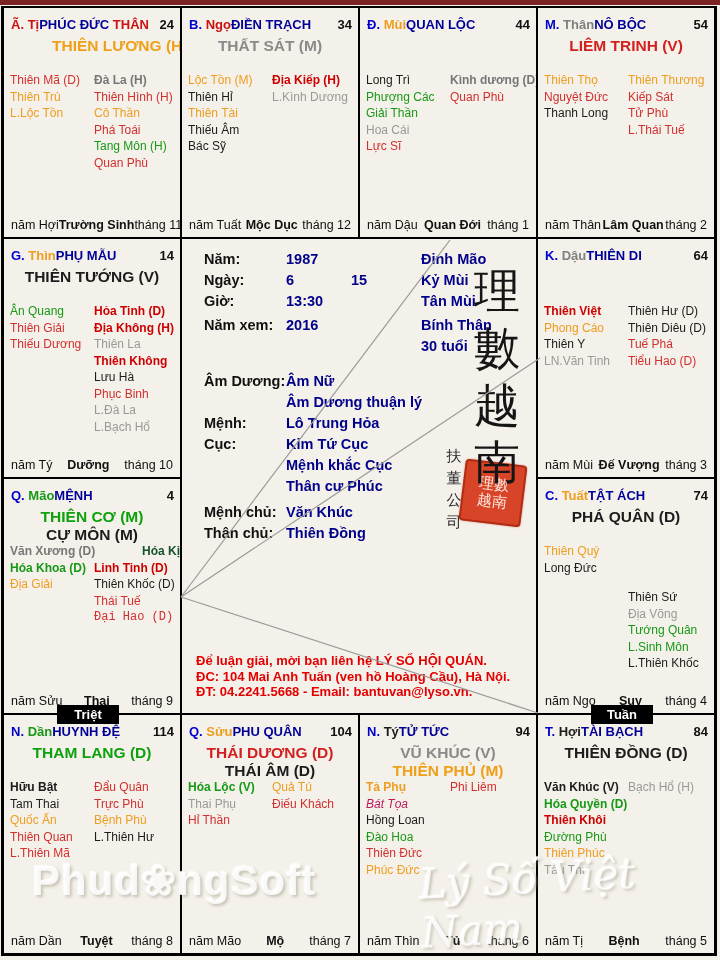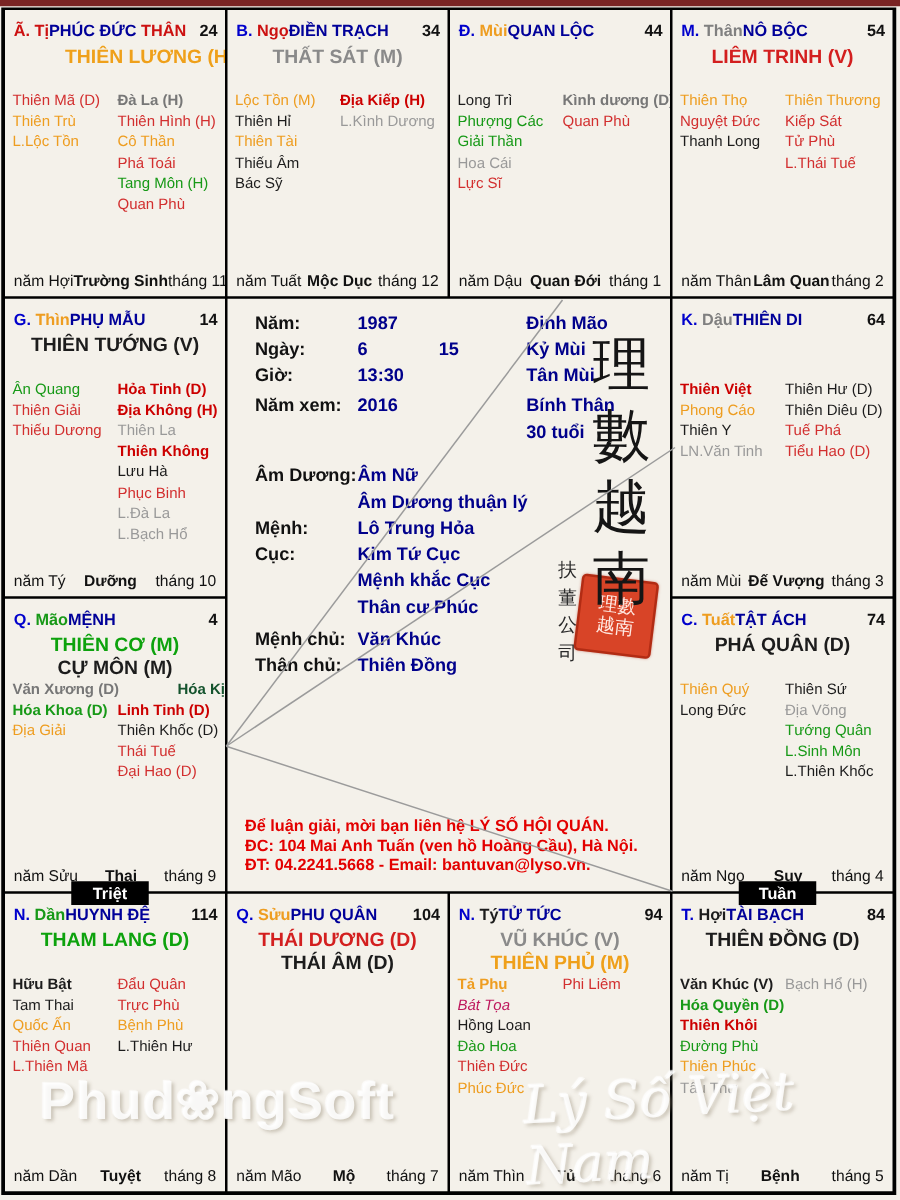--- a/index.html
+++ b/index.html
@@ -253,21 +253,21 @@
           <div class="col-l">
             <div class="star" style="color: rgb(119, 119, 119); font-weight: bold;">Văn Xương (D)</div>
             <div class="star" style="color: rgb(23, 153, 23); font-weight: bold;">Hóa Khoa (D)</div>
             <div class="star" style="color: rgb(238, 157, 32);">Địa Giải</div>
           </div>
           <div class="col-r">
             <div class="star" style="color: #14532d; font-weight: bold; padding-left: 48px;">Hóa Kị (H)</div>
             <div class="star" style="color: rgb(204, 0, 0); font-weight: bold;">Linh Tinh (D)</div>
             <div class="star" style="color: rgb(28, 28, 28);">Thiên Khốc (D)</div>
             <div class="star" style="color: rgb(210, 47, 47);">Thái Tuế</div>
-            <div class="star" style="color: rgb(210, 47, 47);">Đại Hao (D)</div>
+            <div class="star" style="color: rgb(210, 47, 47); font-family: Liberation Mono, monospace;">Đại Hao (D)</div>
           </div>
         </div>
         <div class="cell-foot">
           <span class="foot-year">năm Sửu</span>
           <span class="foot-stage">Thai</span>
           <span class="foot-month">tháng 9</span>
         </div>
       </div>
       <div class="cell" style="grid-area: 3 / 4;">
         <div class="cell-head">
@@ -277,21 +277,21 @@
         </div>
         <div class="mains">
           <div class="main-star" style="color: rgb(28, 28, 28);">PHÁ QUÂN (D)</div>
         </div>
         <div class="cols">
           <div class="col-l">
             <div class="star" style="color: rgb(238, 157, 32);">Thiên Quý</div>
             <div class="star" style="color: rgb(28, 28, 28);">Long Đức</div>
           </div>
           <div class="col-r">
-            <div class="star" style="color: rgb(28, 28, 28);">Thiên Sứ</div>
+            <div class="star" style="color: rgb(28, 28, 28); margin-top: 46px;">Thiên Sứ</div>
             <div class="star" style="color: rgb(153, 153, 153);">Địa Võng</div>
             <div class="star" style="color: rgb(23, 153, 23);">Tướng Quân</div>
             <div class="star" style="color: rgb(23, 153, 23);">L.Sinh Môn</div>
             <div class="star" style="color: rgb(28, 28, 28);">L.Thiên Khốc</div>
           </div>
         </div>
         <div class="cell-foot">
           <span class="foot-year">năm Ngọ</span>
           <span class="foot-stage">Suy</span>
           <span class="foot-month">tháng 4</span>
@@ -329,20 +329,31 @@
       </div>
       <div class="cell" style="grid-area: 4 / 2;">
         <div class="cell-head">
           <span class="canchi"><span class="can" style="color: rgb(0, 0, 204);">Q. </span><span class="chi" style="color: rgb(238, 157, 32);">Sửu</span></span>
           <span class="pal-mid"><span>PHU QUÂN</span></span>
           <span class="num">104</span>
         </div>
         <div class="mains">
           <div class="main-star" style="color: rgb(211, 31, 31);">THÁI DƯƠNG (D)</div>
           <div class="main-star" style="color: rgb(28, 28, 28);">THÁI ÂM (D)</div>
+        </div>
+        <div class="cols">
+          <div class="col-l">
+            <div class="star" style="color: rgb(23, 153, 23); font-weight: bold;">Hóa Lộc (V)</div>
+            <div class="star" style="color: rgb(153, 153, 153);">Thai Phụ</div>
+            <div class="star" style="color: rgb(210, 47, 47);">Hỉ Thần</div>
+          </div>
+          <div class="col-r">
+            <div class="star" style="color: rgb(238, 157, 32);">Quả Tú</div>
+            <div class="star" style="color: rgb(210, 47, 47);">Điếu Khách</div>
+          </div>
         </div>
         <div class="cell-foot">
           <span class="foot-year">năm Mão</span>
           <span class="foot-stage">Mộ</span>
           <span class="foot-month">tháng 7</span>
         </div>
       </div>
       <div class="cell" style="grid-area: 4 / 3;">
         <div class="cell-head">
           <span class="canchi"><span class="can" style="color: rgb(0, 0, 204);">N. </span><span class="chi" style="color: rgb(28, 28, 28);">Tý</span></span>

